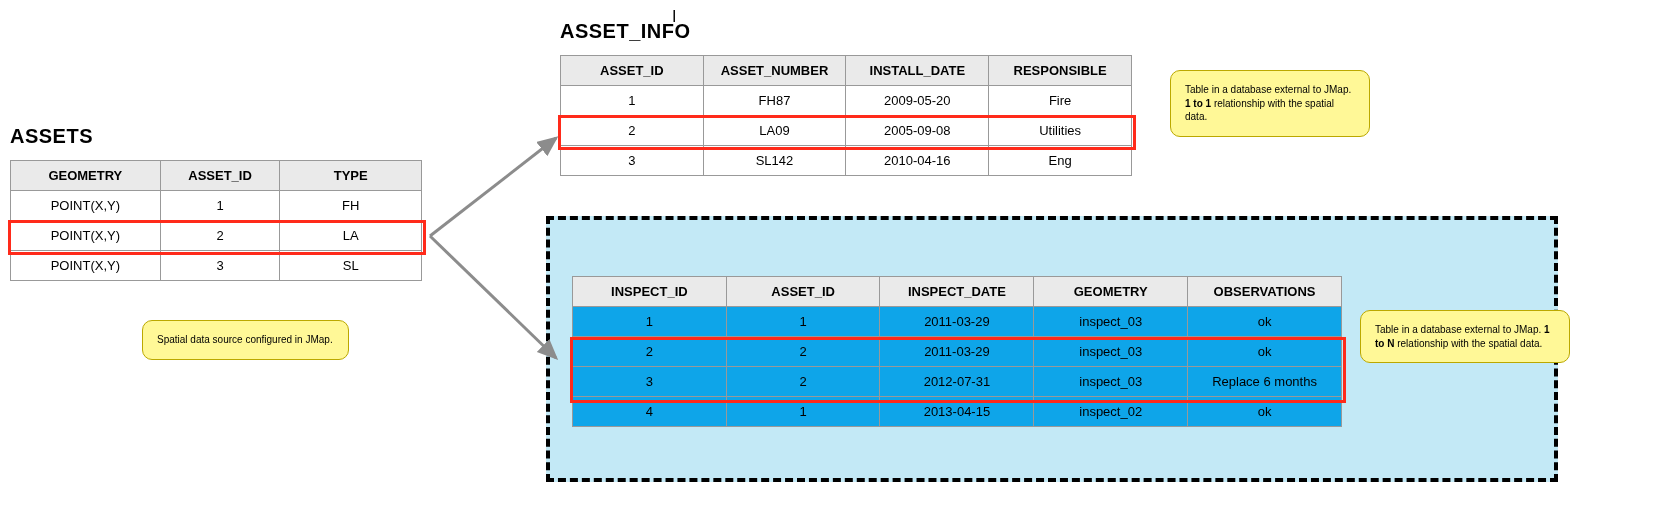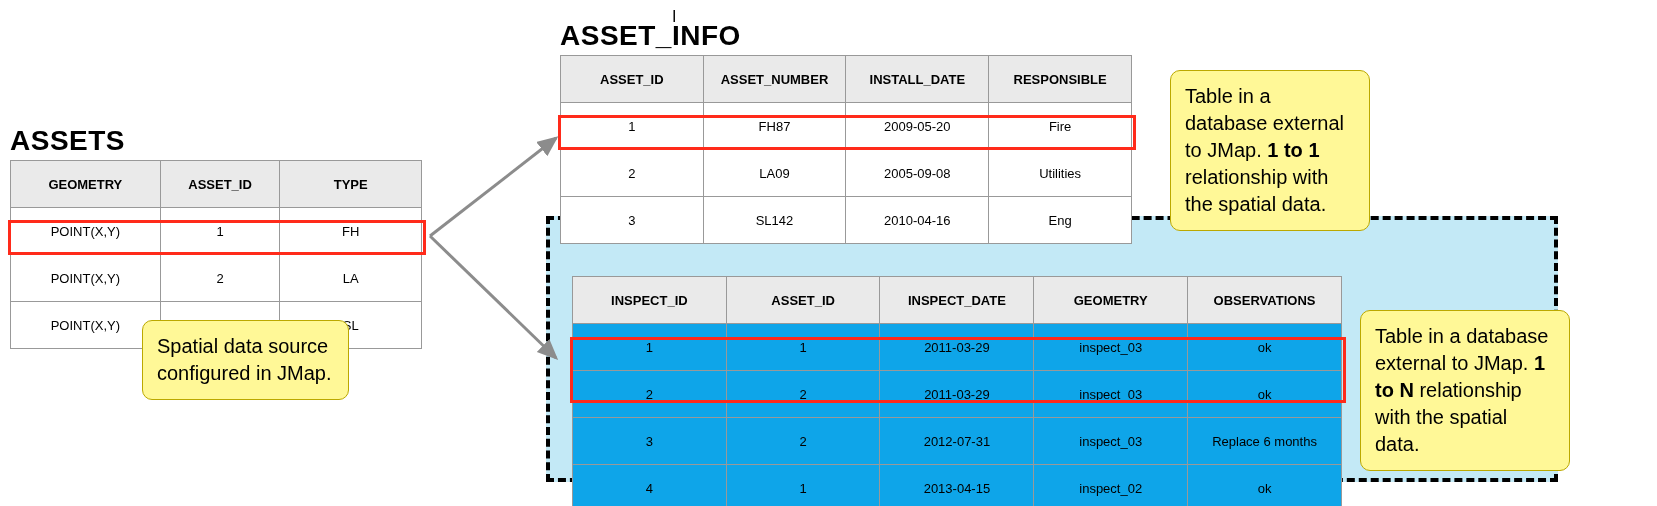--- a/index.html
+++ b/index.html
@@ -11,47 +11,47 @@
     color: #000;
   }
   .canvas {
     position: relative;
     width: 1657px;
     height: 506px;
   }
   .title {
     position: absolute;
     font-weight: 700;
-    font-size: 28px;
+    font-size: 20px;
     letter-spacing: 0.5px;
   }
   table.data {
     position: absolute;
     border-collapse: collapse;
     background: #fff;
   }
   table.data th, table.data td {
     border: 1px solid #999;
     text-align: center;
     font-size: 13px;
-    height: 47px;
+    height: 30px;
     box-sizing: border-box;
     padding: 0 6px;
   }
   table.data th {
     background: #eaeaea;
     font-weight: 700;
   }
   .note {
     position: absolute;
     background: #fff897;
     border: 1px solid #bba800;
     border-radius: 10px;
     padding: 12px 14px;
-    font-size: 20px;
+    font-size: 10px;
     line-height: 1.35;
     box-sizing: border-box;
   }
   .note b { font-weight: 700; }
   .highlight-box {
     position: absolute;
     border: 3px solid #ff2a1a;
     box-sizing: border-box;
     pointer-events: none;
   }

